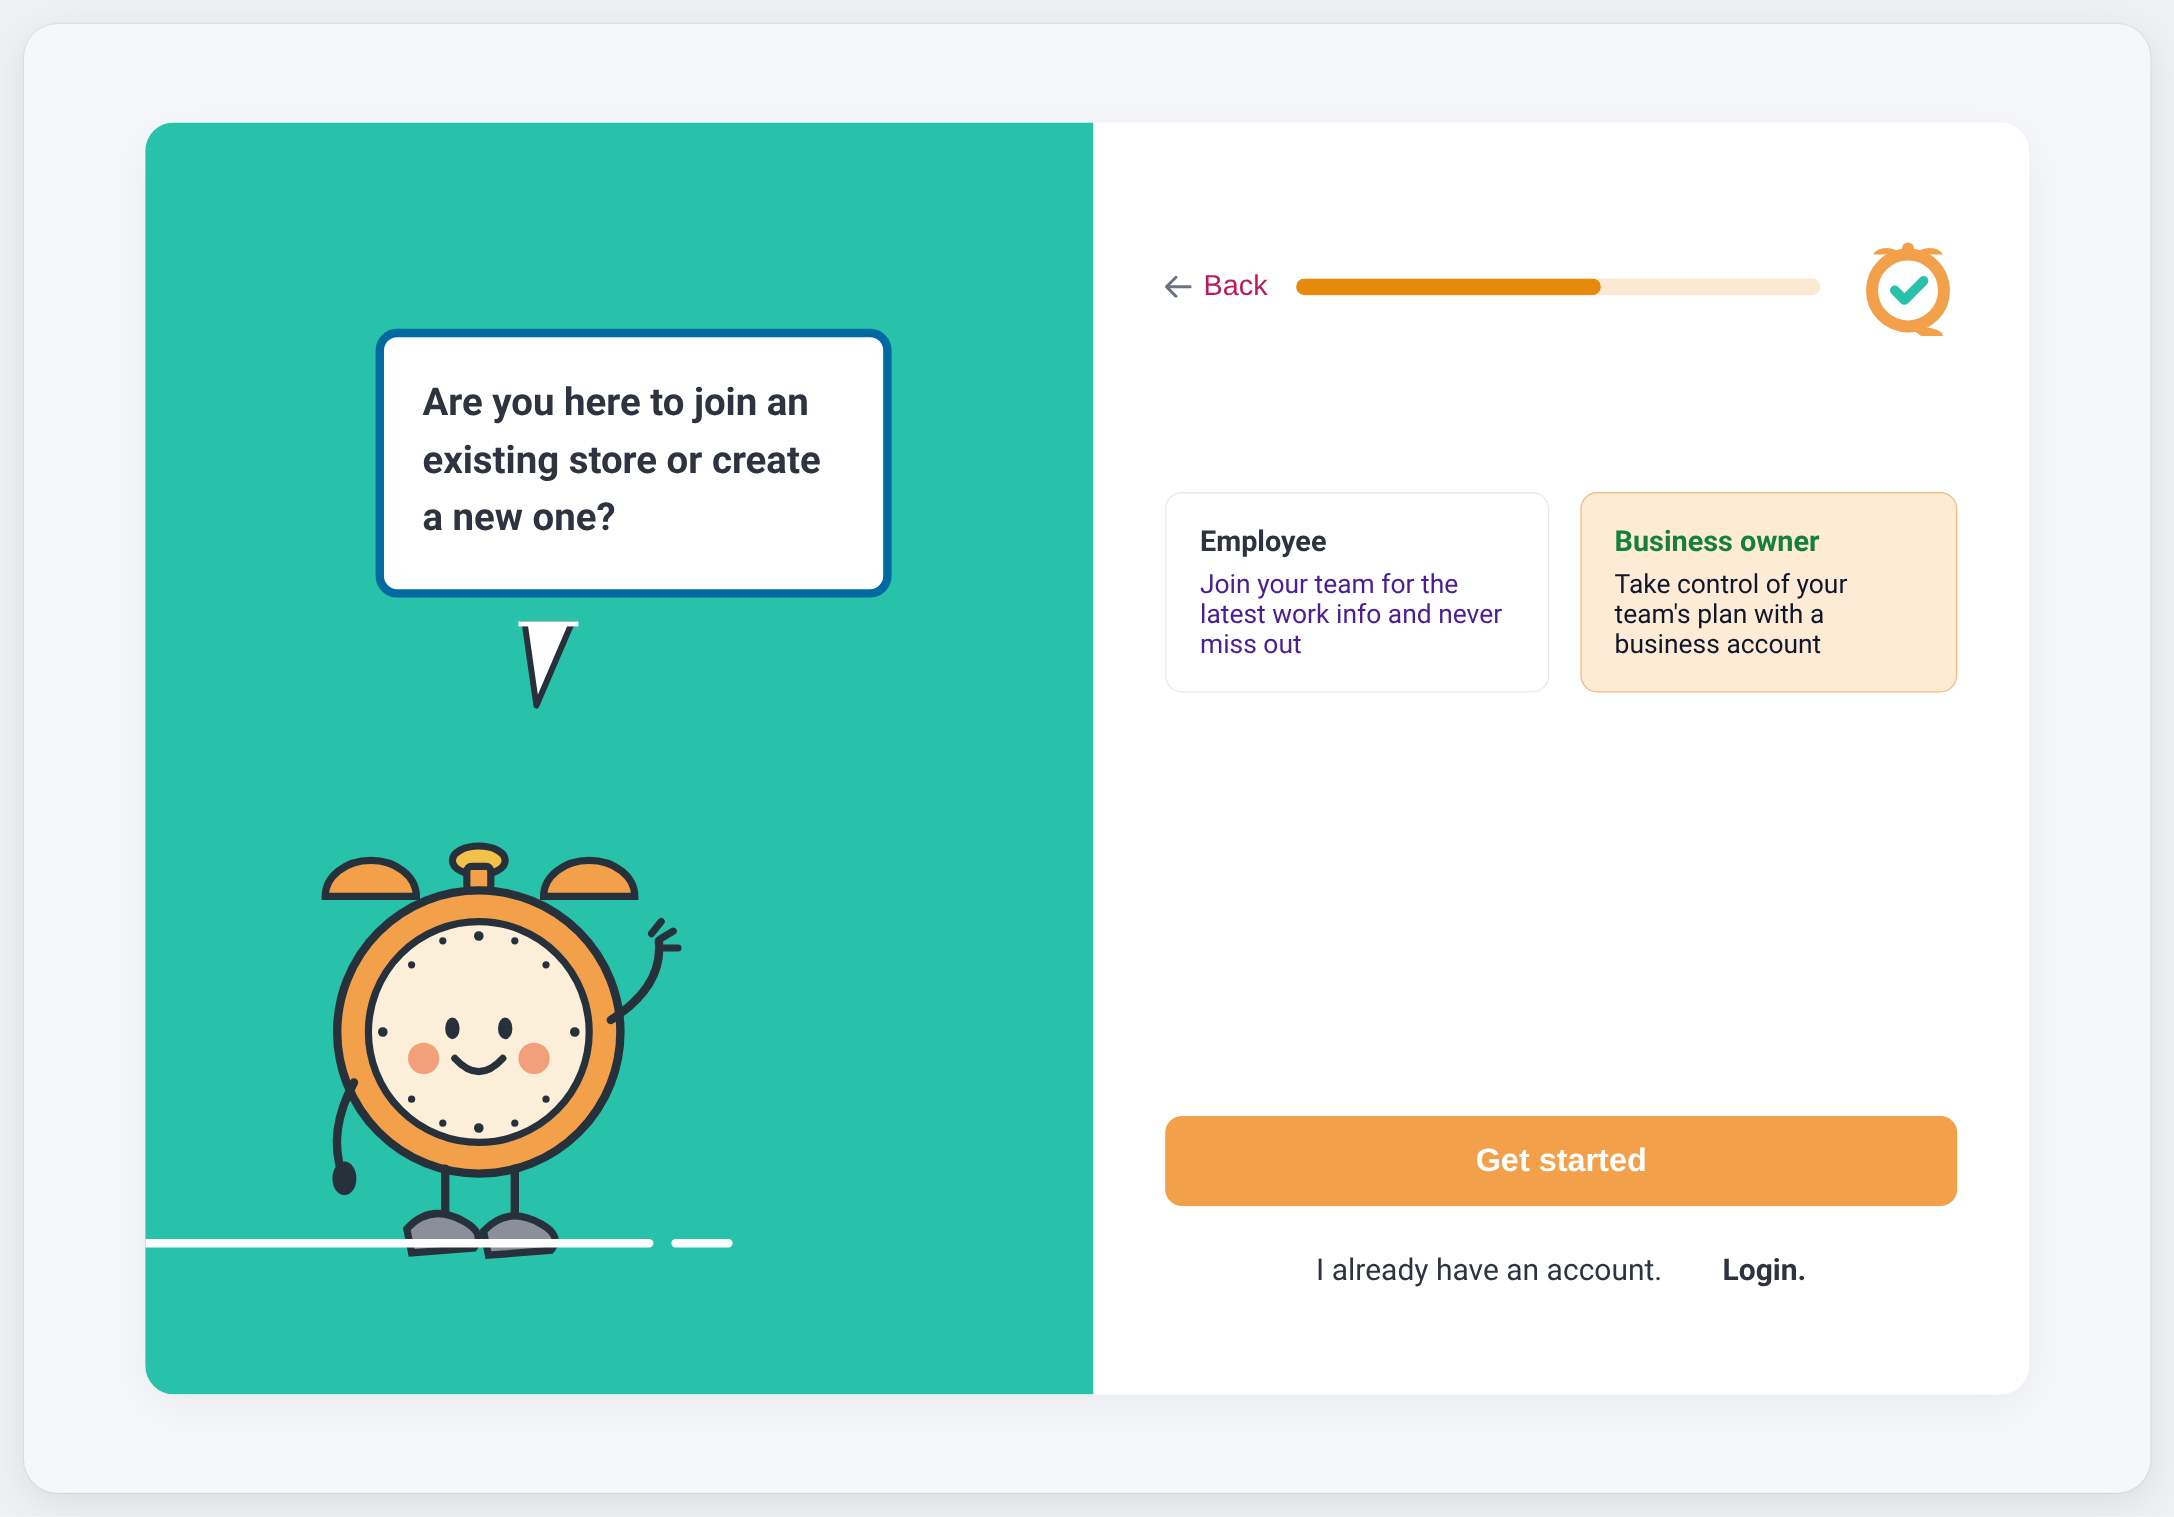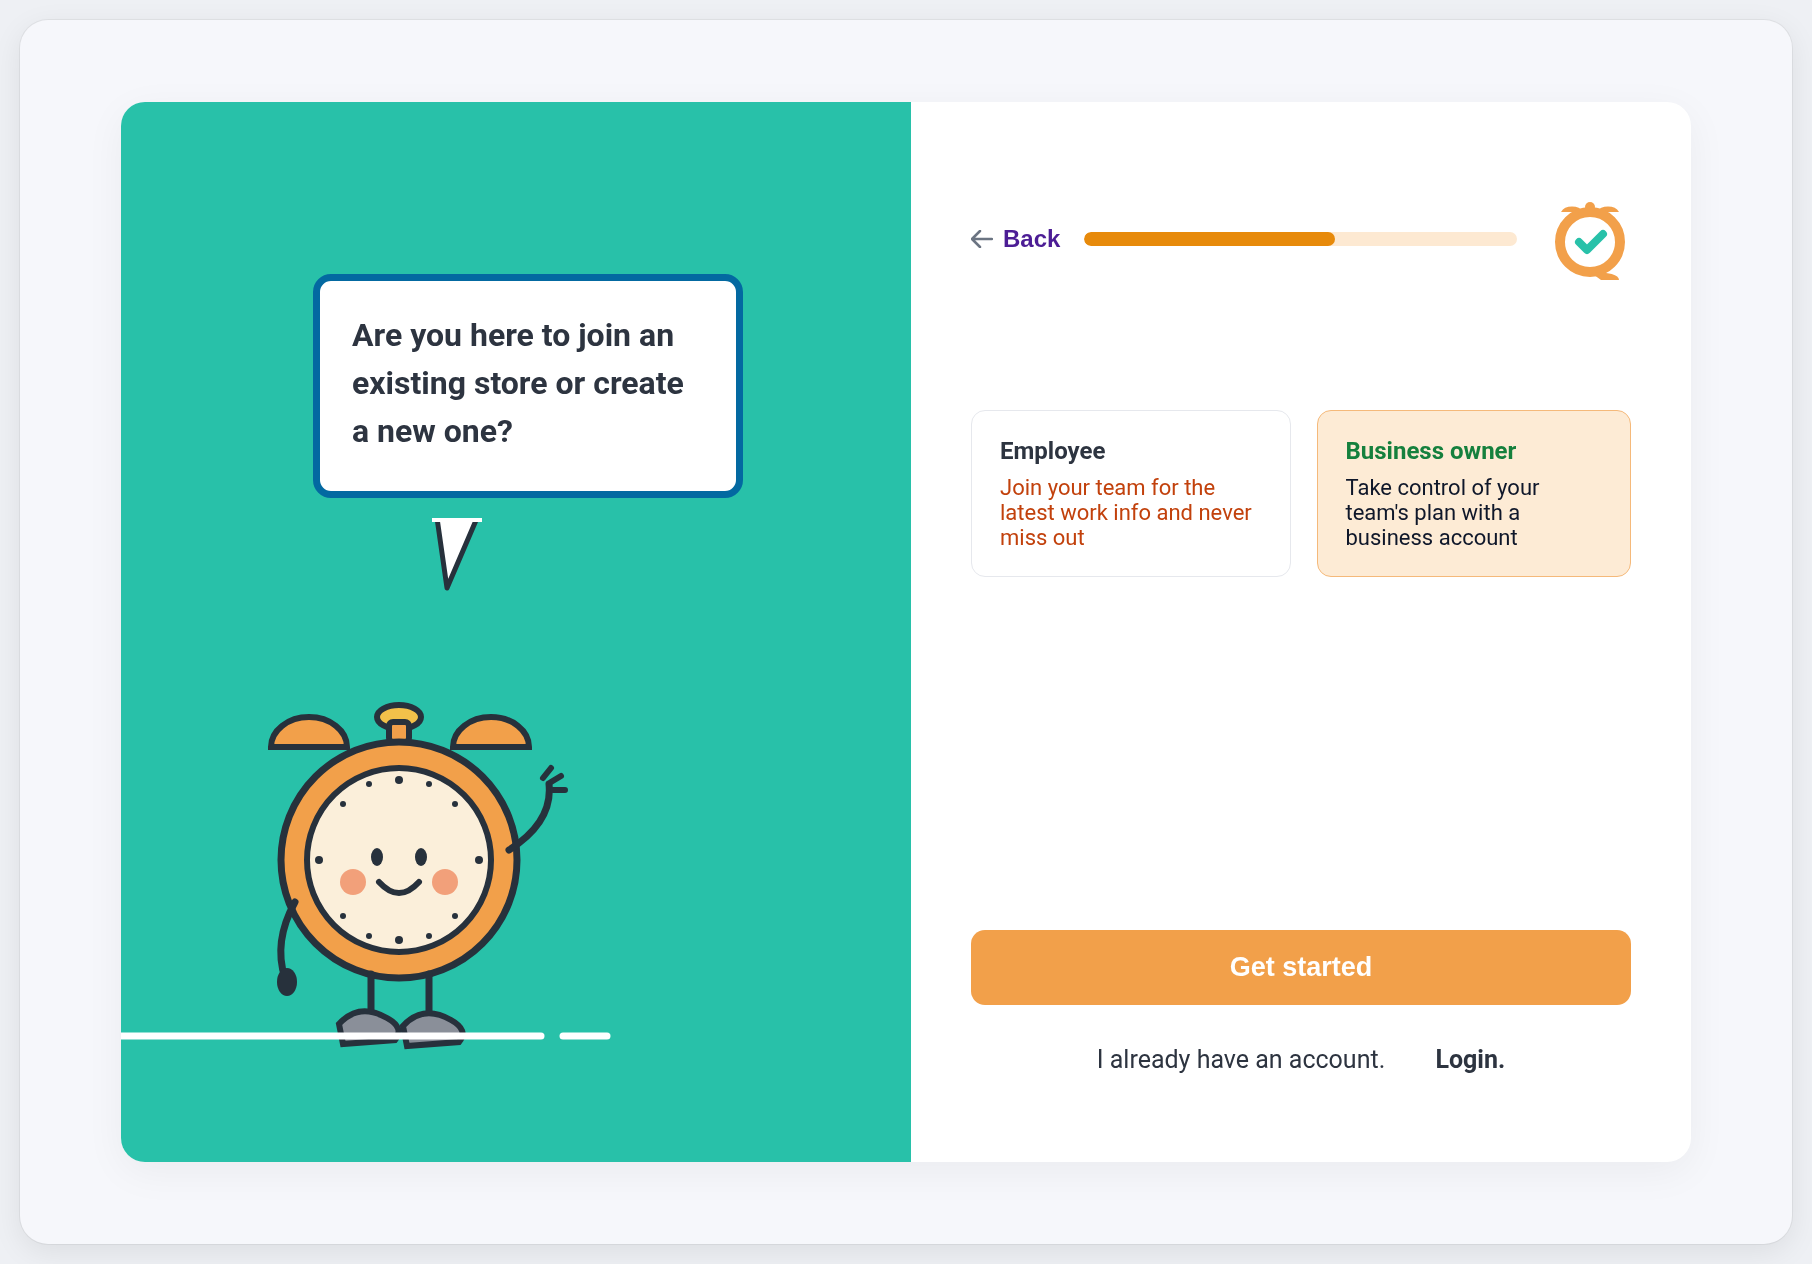--- a/index.html
+++ b/index.html
@@ -85,23 +85,23 @@
     align-items: center;
     gap: 24px;
   }
   .back-button {
     display: flex;
     align-items: center;
     gap: 10px;
     background: none;
     border: none;
     cursor: pointer;
-    color: #4c1d95;
+    color: #be185d;
     font-size: 24px;
-    font-weight: 700;
+    font-weight: 400;
   }
   .back-arrow {
     width: 22px;
     height: 18px;
   }
   .progress-track {
     flex: 1;
     height: 14px;
     border-radius: 999px;
     background: #fde9d2;
@@ -138,21 +138,21 @@
   }
   .option-title {
     font-size: 24px;
     font-weight: 700;
     color: #2d3440;
     margin-bottom: 10px;
   }
   .option-card.selected .option-title { color: #15803d; }
   .option-desc {
     font-size: 22px;
-    color: #c2410c;
+    color: #4c1d95;
   }
   .option-card.selected .option-desc { color: #0f172a; }
   .footer {
     margin-top: auto;
     display: flex;
     flex-direction: column;
     align-items: center;
     gap: 40px;
     padding-bottom: 28px;
   }

